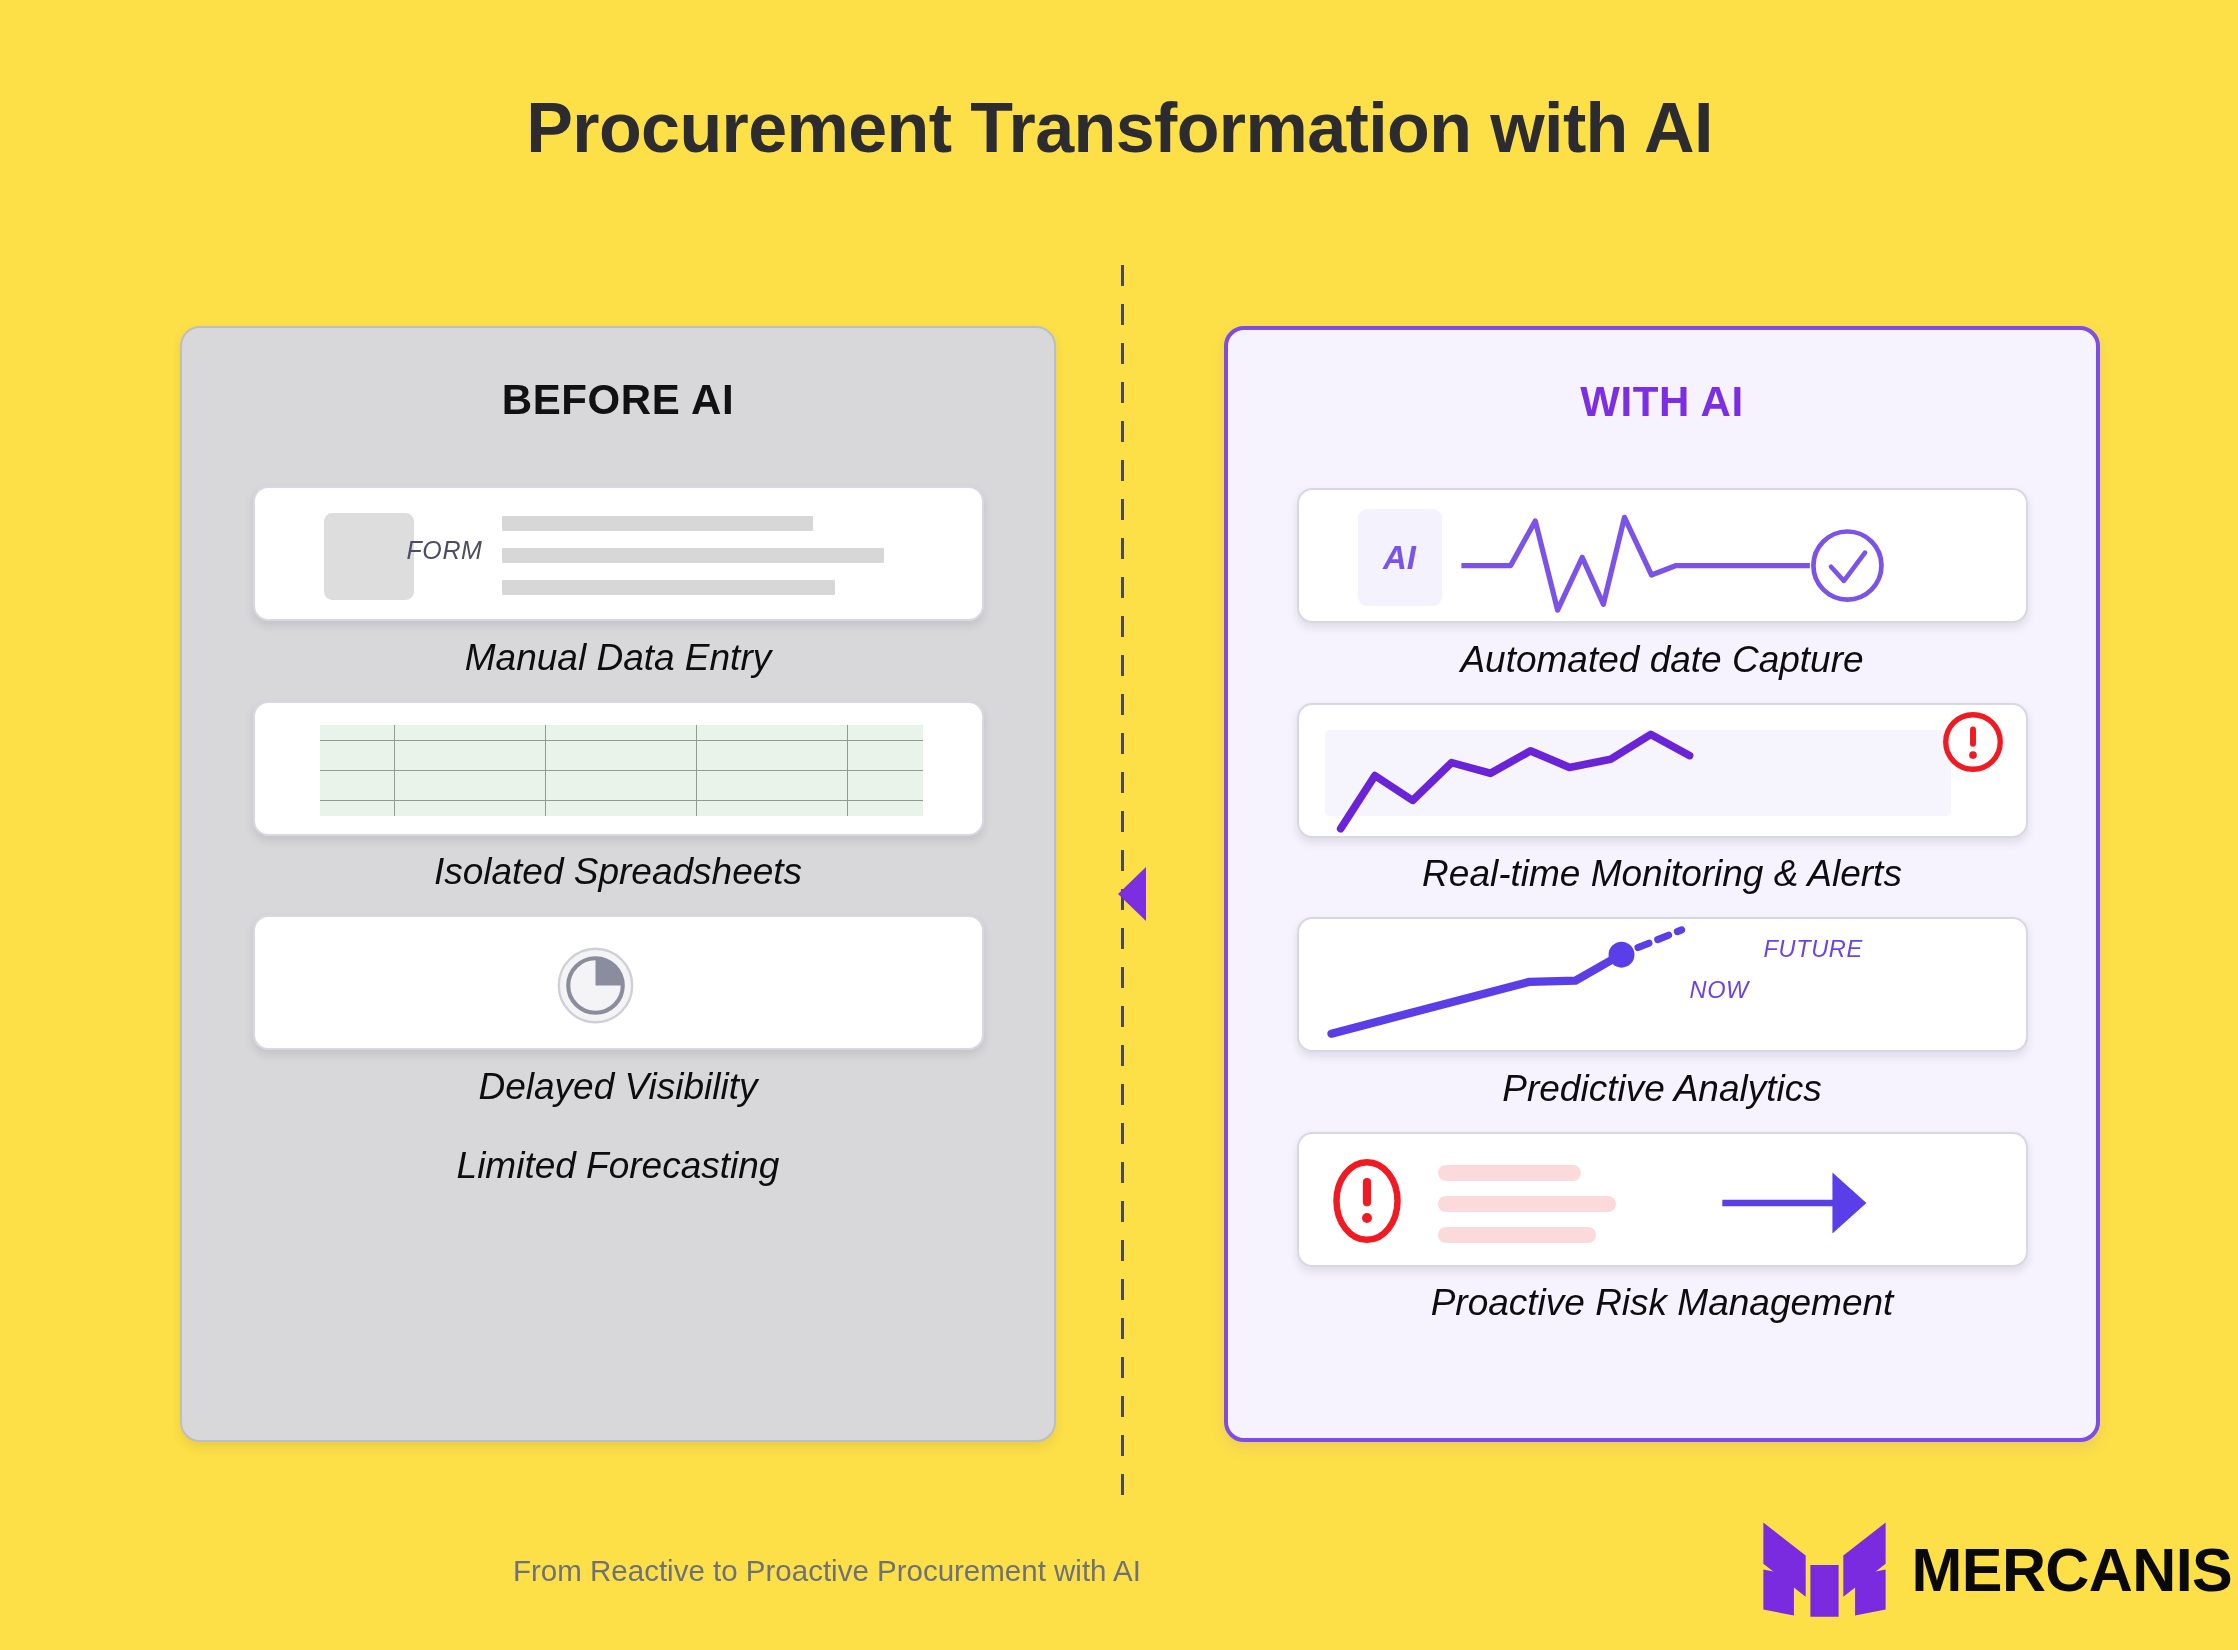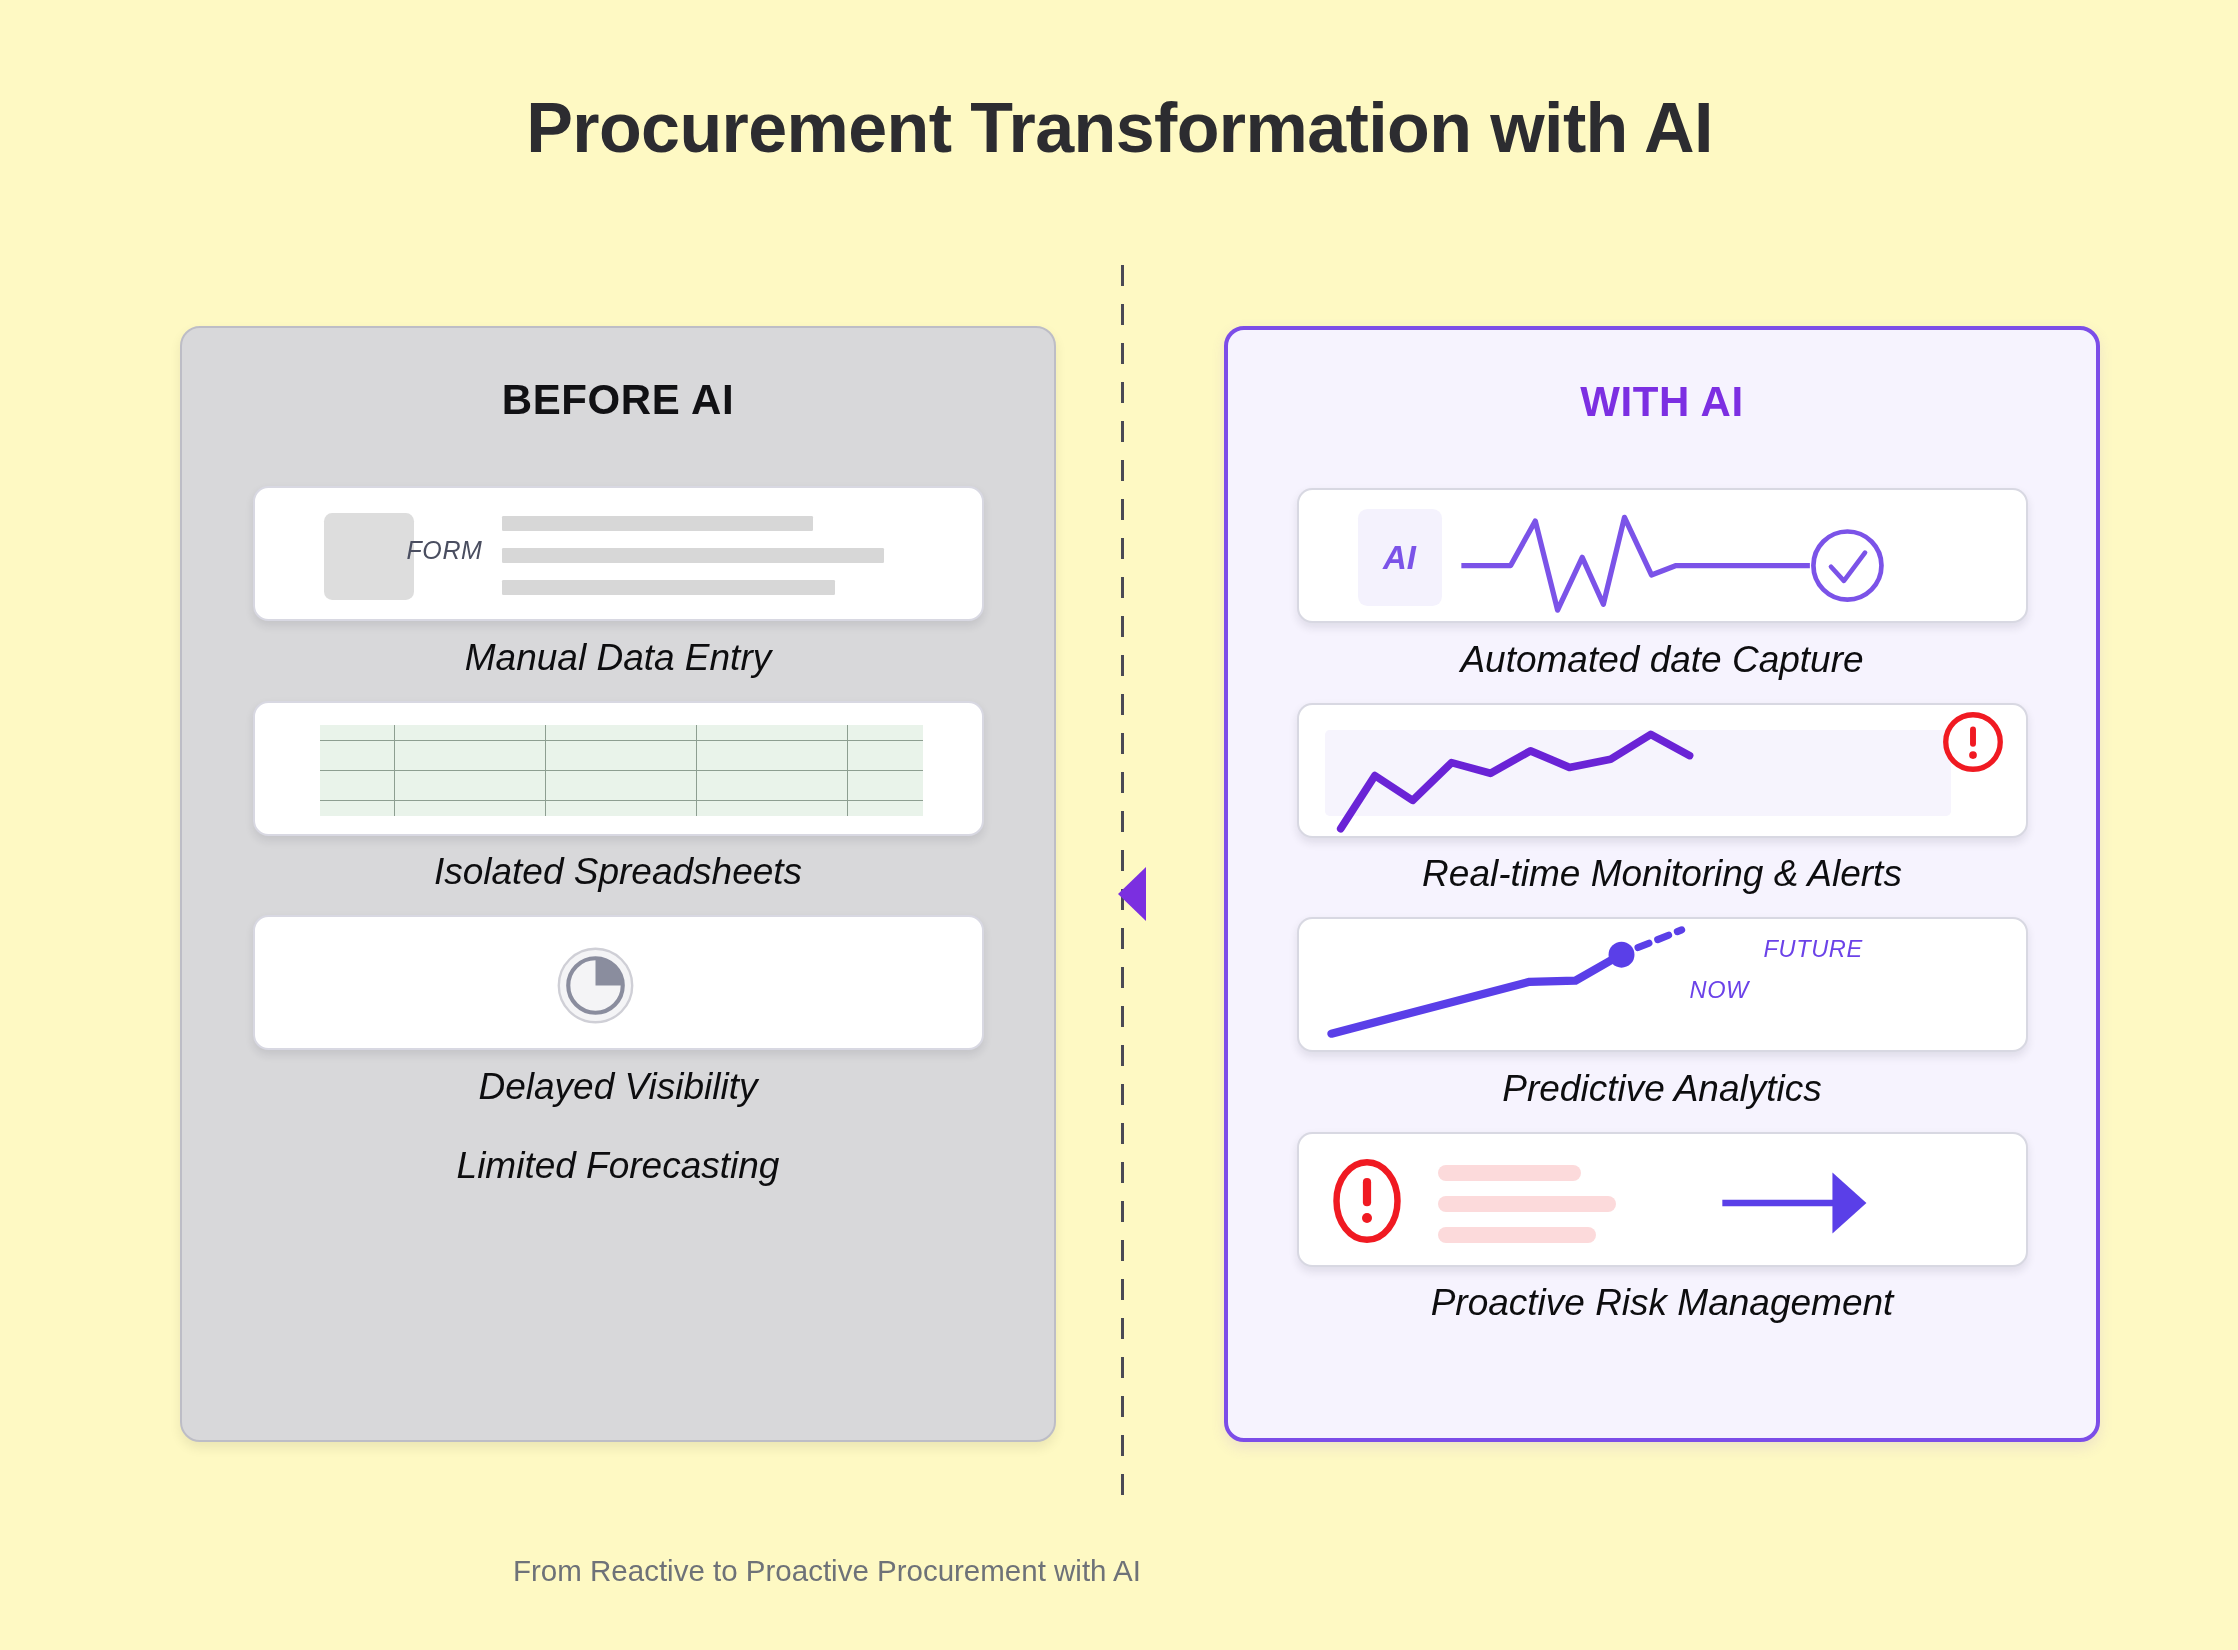--- a/index.html
+++ b/index.html
@@ -9,21 +9,21 @@
     height: 1651px;
     background: #F1F3F5;
     font-family: "Liberation Sans", sans-serif;
     overflow: hidden;
   }
 
   .page {
     position: relative;
     width: 2239px;
     height: 1651px;
-    background: #fef9c3;
+    background: #fde047;
   }
 
   
   .page-title {
     position: absolute;
     top: 88px;
     left: 0;
     width: 2239px;
     text-align: center;
     font-size: 70px;
@@ -469,15 +469,27 @@
           </div>
         </div>
         <div class="card-label">Proactive Risk Management</div>
       </div>
 
     </div>
   </div>
 
   <div class="footer-caption">From Reactive to Proactive Procurement with AI</div>
 
+  <div class="brand">
+    <span>
+      <svg width="127" height="100" viewBox="0 0 216 170">
+        <path d="M4 6 L4 76 L76 132 L76 62 Z" fill="#7A2BE0"></path>
+        <path d="M212 6 L212 76 L140 132 L140 62 Z" fill="#7A2BE0"></path>
+        <path d="M4 86 L4 154 L56 164 L56 96 Z" fill="#7A2BE0"></path>
+        <path d="M212 86 L212 154 L160 164 L160 96 Z" fill="#7A2BE0"></path>
+        <path d="M84 78 L132 78 L132 166 L84 166 Z" fill="#7A2BE0"></path>
+      </svg>
+    </span>
+    <span class="brand-name">MERCANIS</span>
+  </div>
 
 </div>
 
 
 </body></html>

